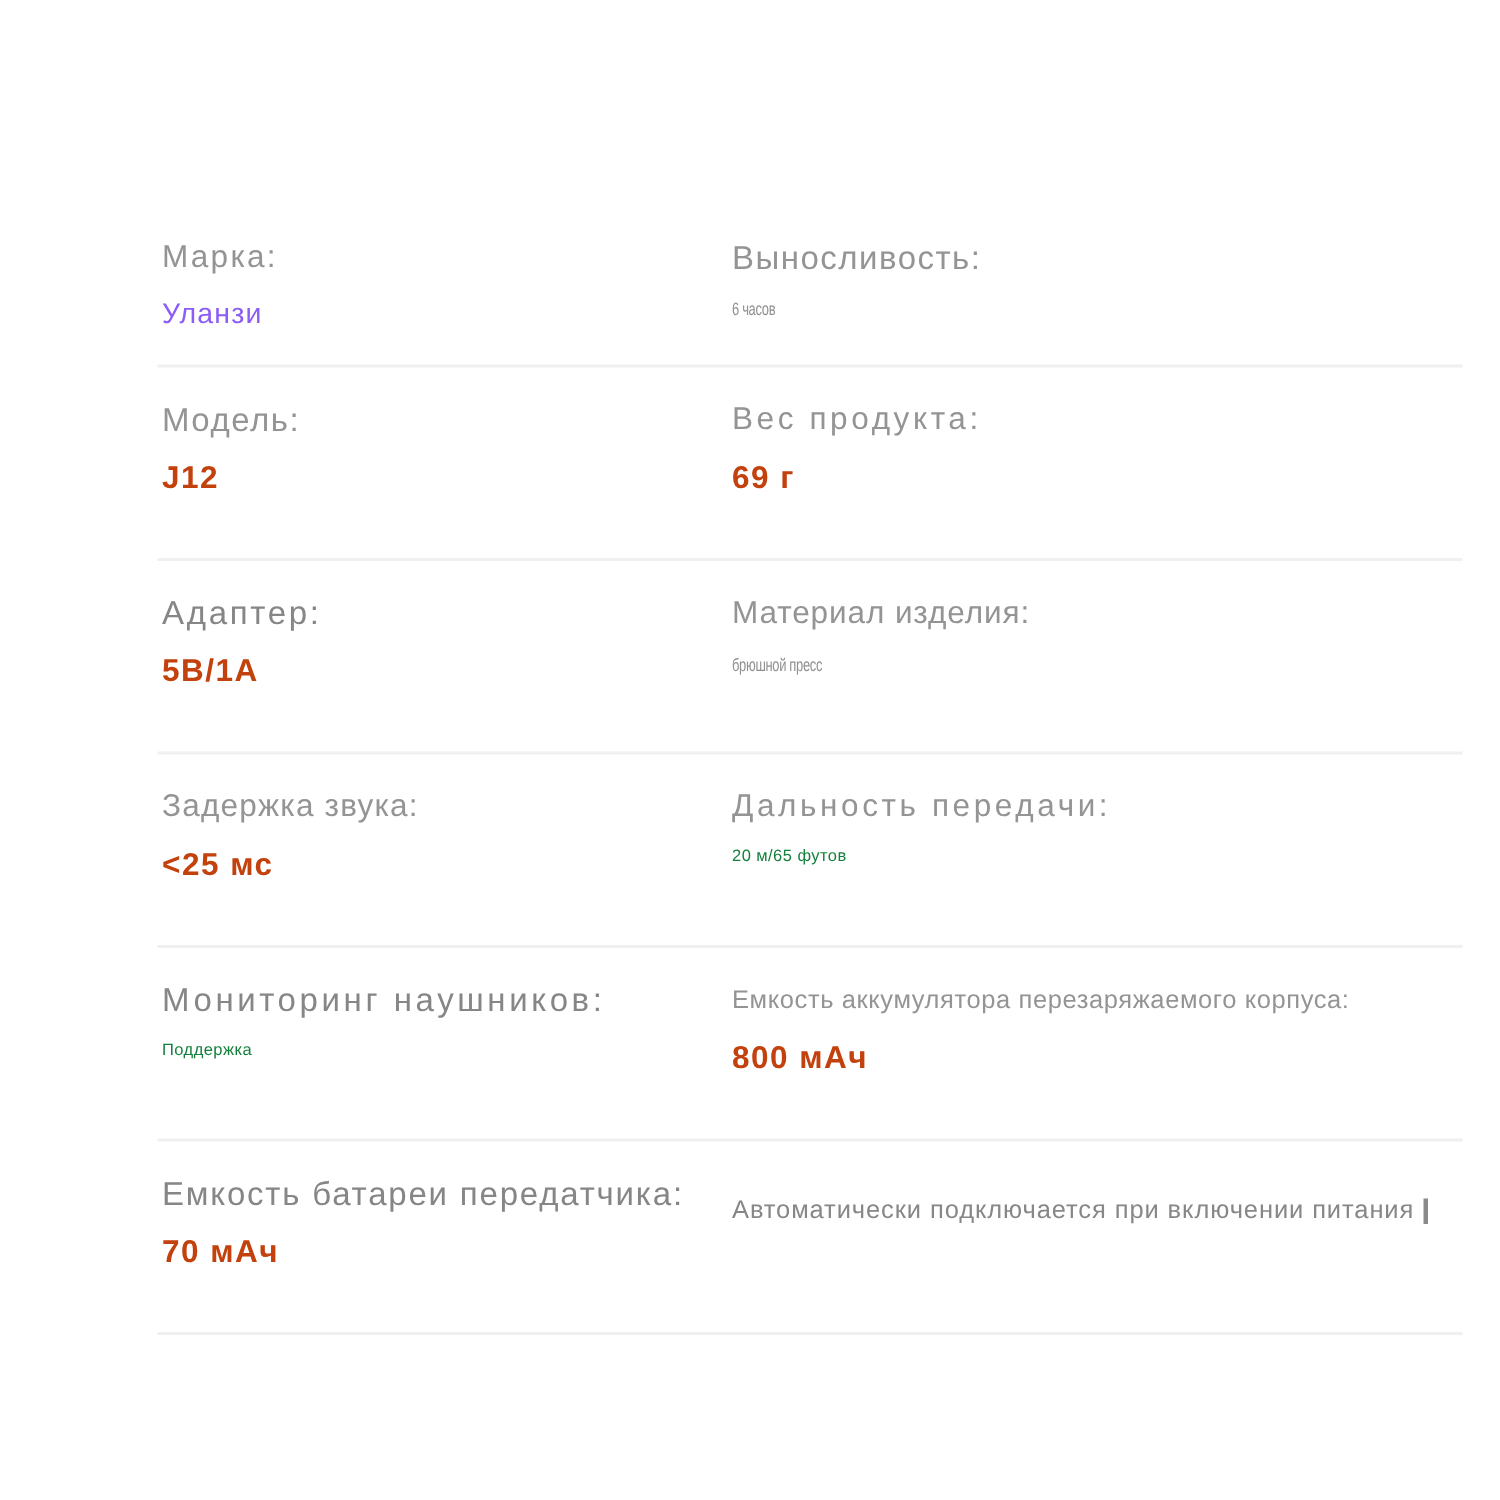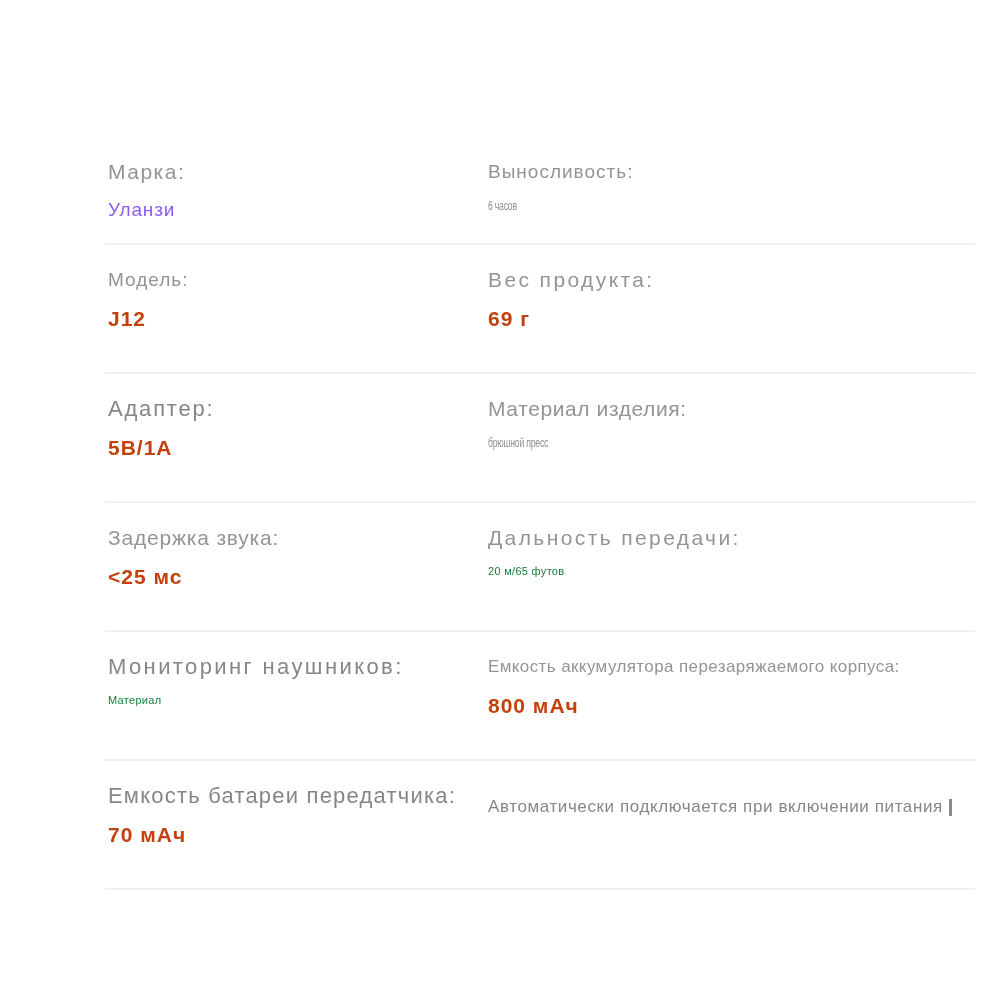--- a/index.html
+++ b/index.html
@@ -40,21 +40,21 @@
     white-space: nowrap;
   }
   .value {
     margin-top: 14px;
     color: #8e8e8e;
     white-space: nowrap;
   }
 
   
   .lbl-sm { font-size: 17px; letter-spacing: 0.4px; }
-  .lbl-md { font-size: 19px; letter-spacing: 1px; }
+  .lbl-md { font-size: 22px; letter-spacing: 1px; }
   .lbl-lg { font-size: 21px; letter-spacing: 1.5px; }
   .lbl-xl { font-size: 22px; letter-spacing: 1.8px; color: #868686; }
   .spaced { letter-spacing: 2.4px; }
 
   
   .v-strong {
     font-size: 21px;
     color: #c2410c;
     font-weight: 600;
     letter-spacing: 1px;
@@ -137,21 +137,21 @@
       </div>
       <div class="cell right">
         <div class="label lbl-lg spaced">Дальность передачи:</div>
         <div class="value v-med">20 м/65 футов</div>
       </div>
     </div>
 
     <div class="row">
       <div class="cell left">
         <div class="label lbl-xl spaced">Мониторинг наушников:</div>
-        <div class="value v-med">Материал</div>
+        <div class="value v-med">Поддержка</div>
       </div>
       <div class="cell right">
         <div class="label lbl-sm">Емкость аккумулятора перезаряжаемого корпуса:</div>
         <div class="value v-strong">800 мАч</div>
       </div>
     </div>
 
     <div class="row">
       <div class="cell left">
         <div class="label lbl-xl" style="letter-spacing:1.2px">Емкость батареи передатчика:</div>

